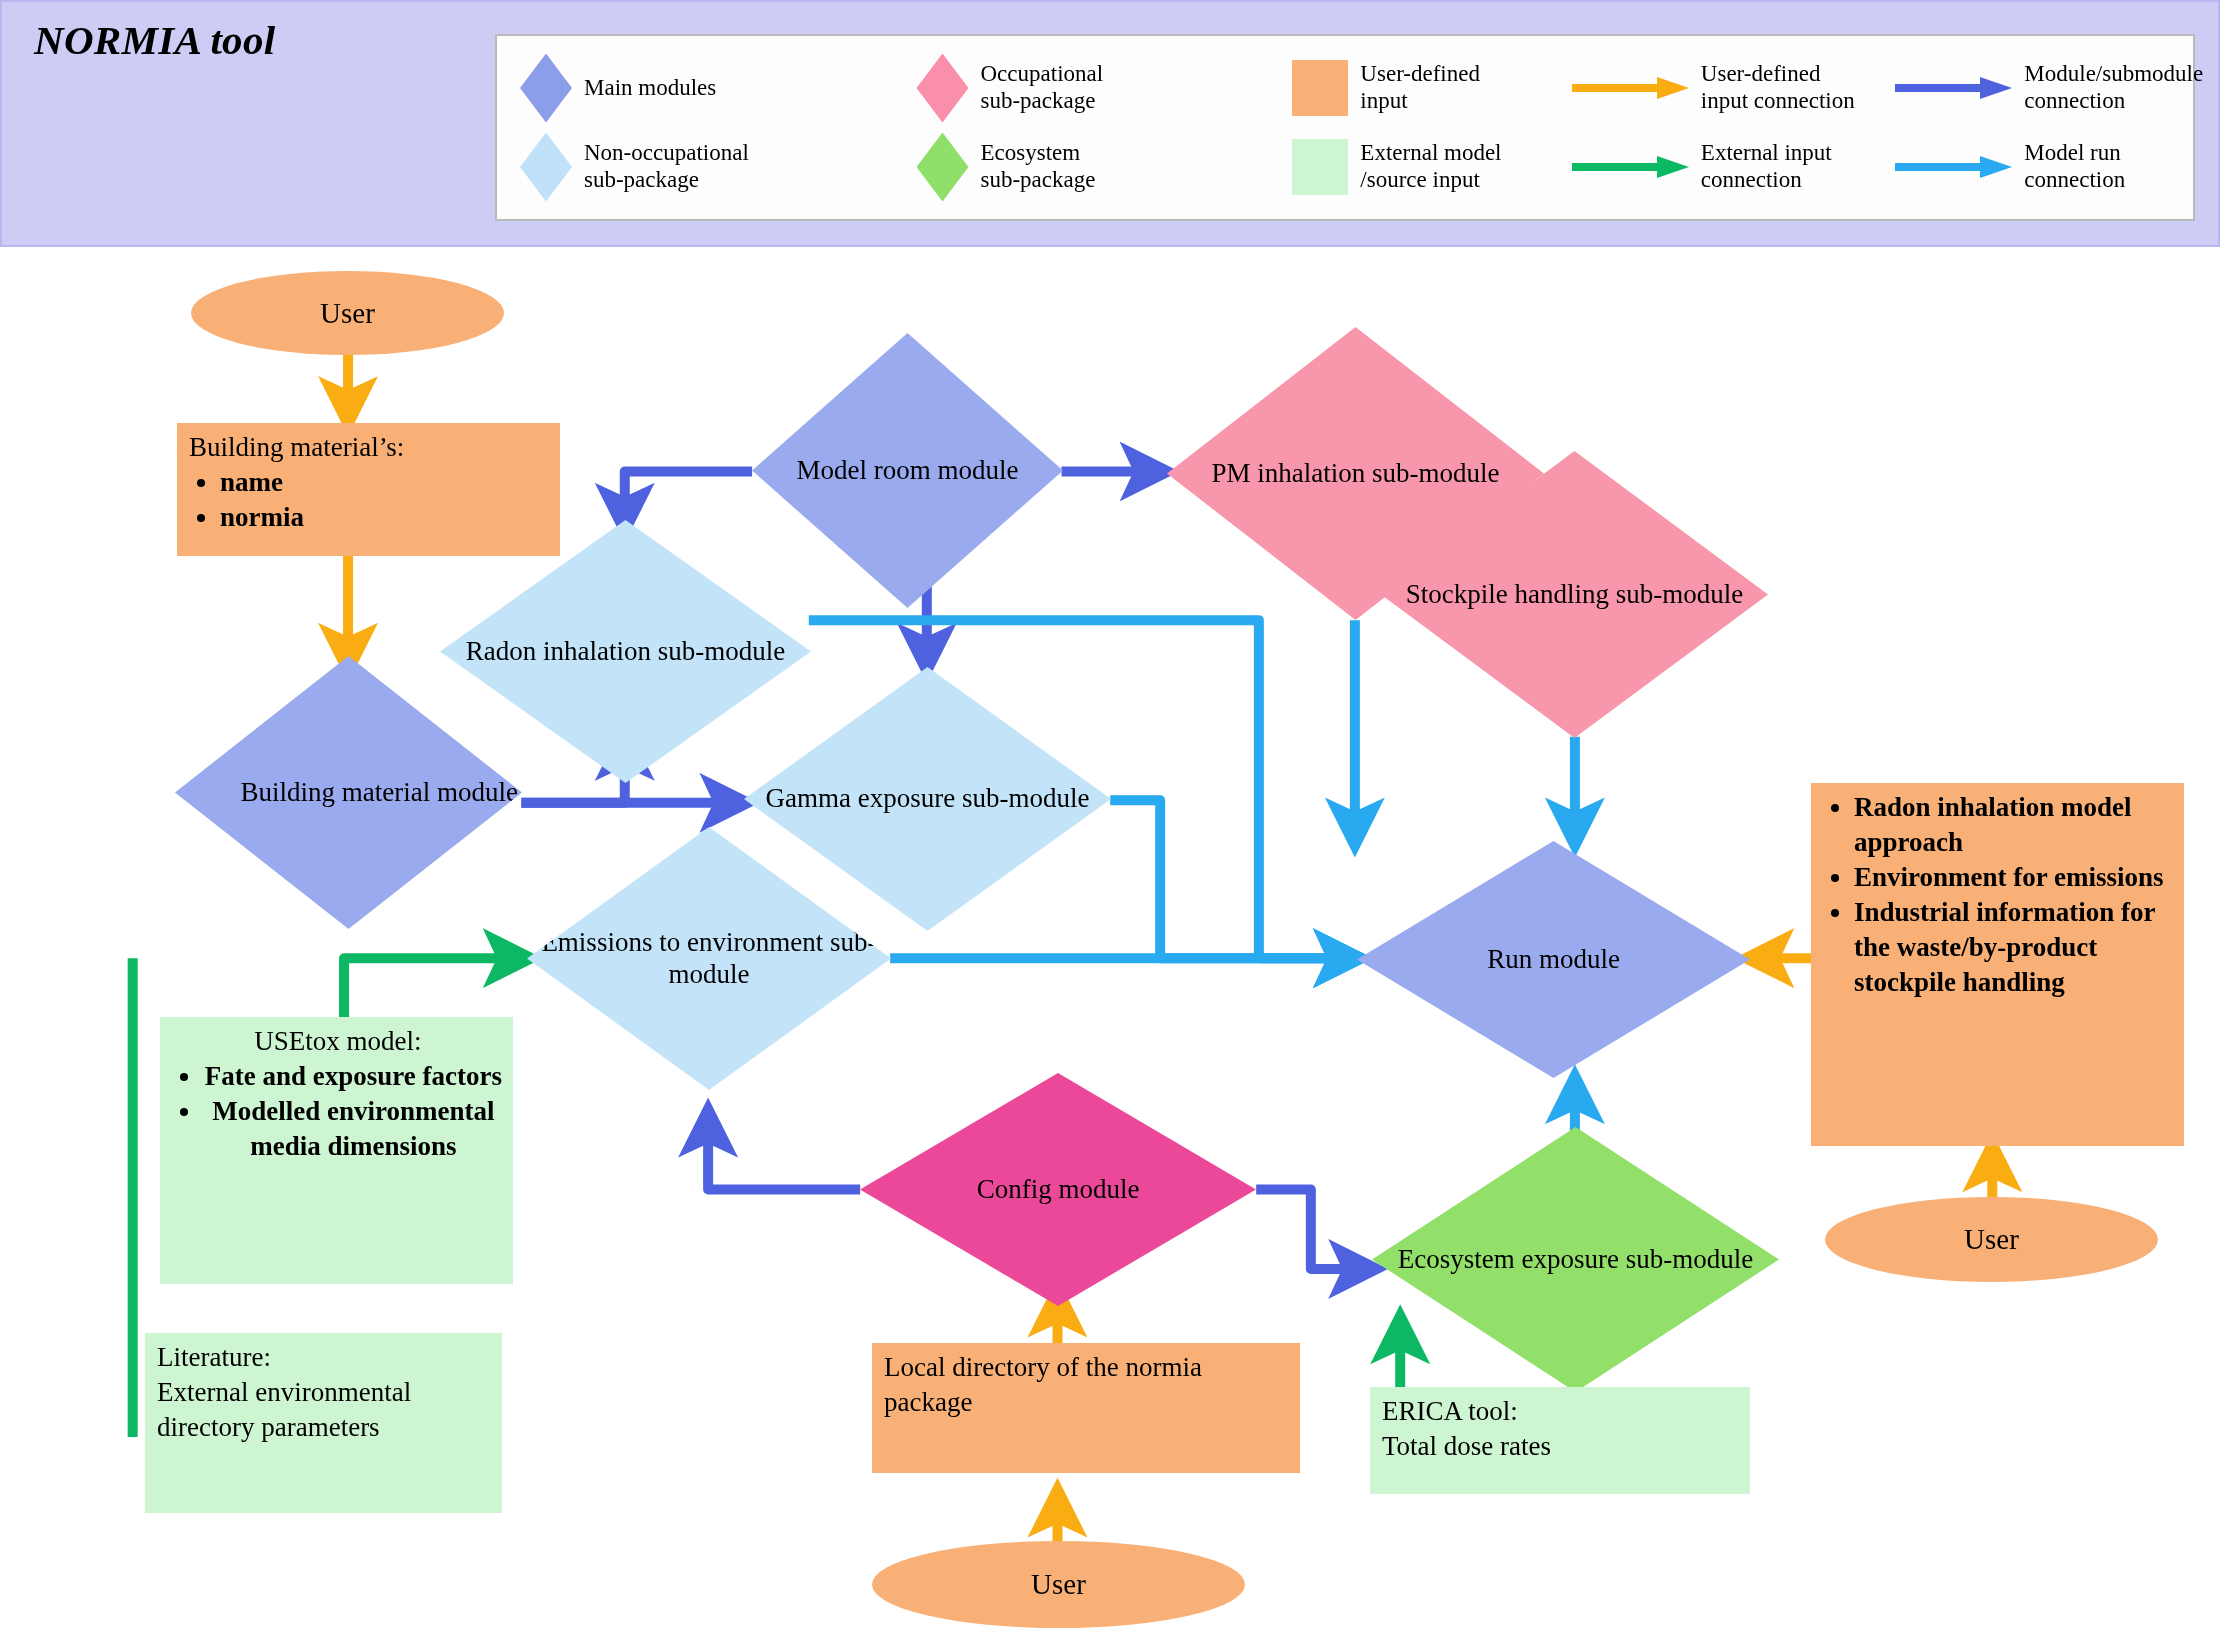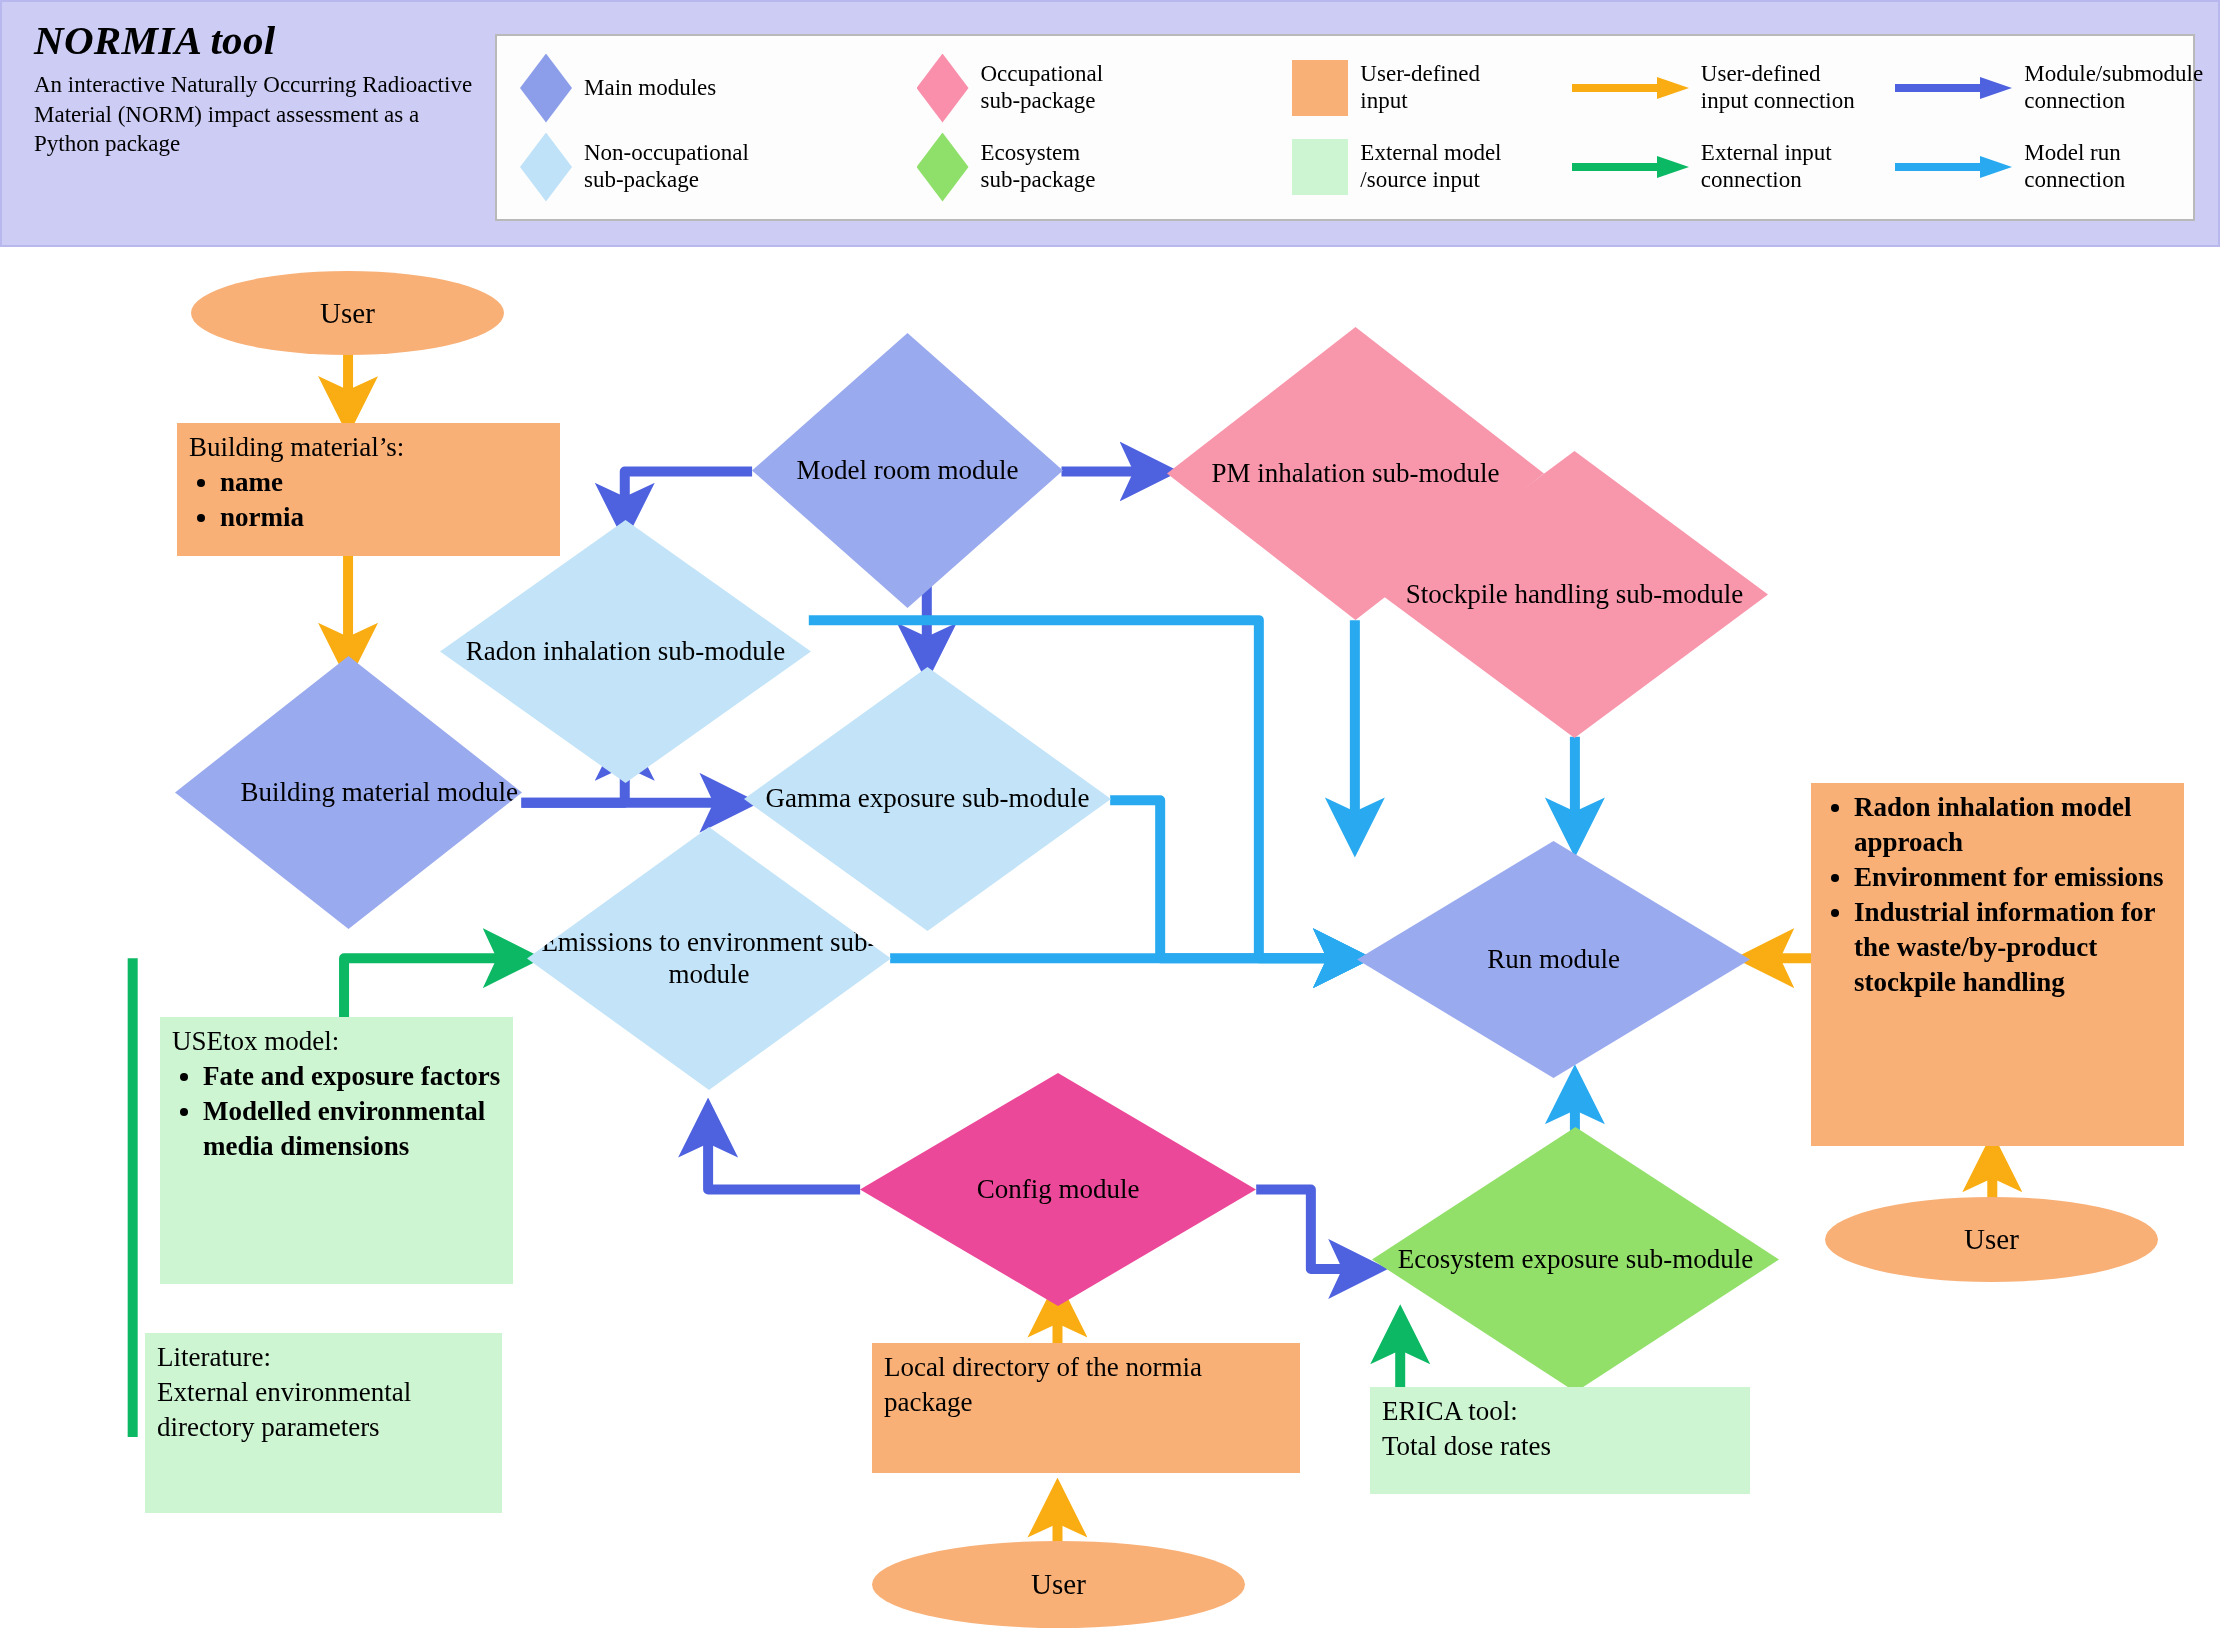--- a/index.html
+++ b/index.html
@@ -49,21 +49,20 @@
   .box-txt ul{margin:0;padding-left:31px;font-weight:bold;}
   .box-txt li{margin:0;}
 </style>
 </head>
 <body>
 
 <div id="header-band">
 
   <div id="title-block">
     <div id="app-title">NORMIA tool</div>
-    <div id="app-subtitle">An interactive Naturally Occurring Radioactive Material (NORM) impact assessment as a Python package</div>
   </div>
 
   <div id="legend">
 
     <div class="lg-col c1">
       <div class="lg-row">
         <div class="lg-dia diamond" style="background:#8c9eea"></div>
         <div class="lg-label">Main modules</div>
       </div>
       <div class="lg-row">
@@ -233,21 +232,21 @@
 </div>
 
 <div class="node diamond" style="left:860px;top:1073px;width:396px;height:233px;background:#ec4899;">
   <span class="dia-txt">Config module</span>
 </div>
 
 <div class="node diamond" style="left:1372px;top:1127px;width:407px;height:265px;background:#92e06a;">
   <span class="dia-txt">Ecosystem exposure sub-module</span>
 </div>
 
-<div class="node box" style="left:160px;top:1017px;width:353px;height:267px;background:#cdf5d2;">
+<div class="node box" style="left:160px;top:1017px;width:353px;height:267px;background:#cdf5d2;text-align:center;">
   <div class="box-txt">
     <div>USEtox model:</div>
     <ul>
       <li>Fate and exposure factors</li>
       <li>Modelled environmental media dimensions</li>
     </ul>
   </div>
 </div>
 
 <div class="node box" style="left:145px;top:1333px;width:357px;height:180px;background:#cdf5d2;">

